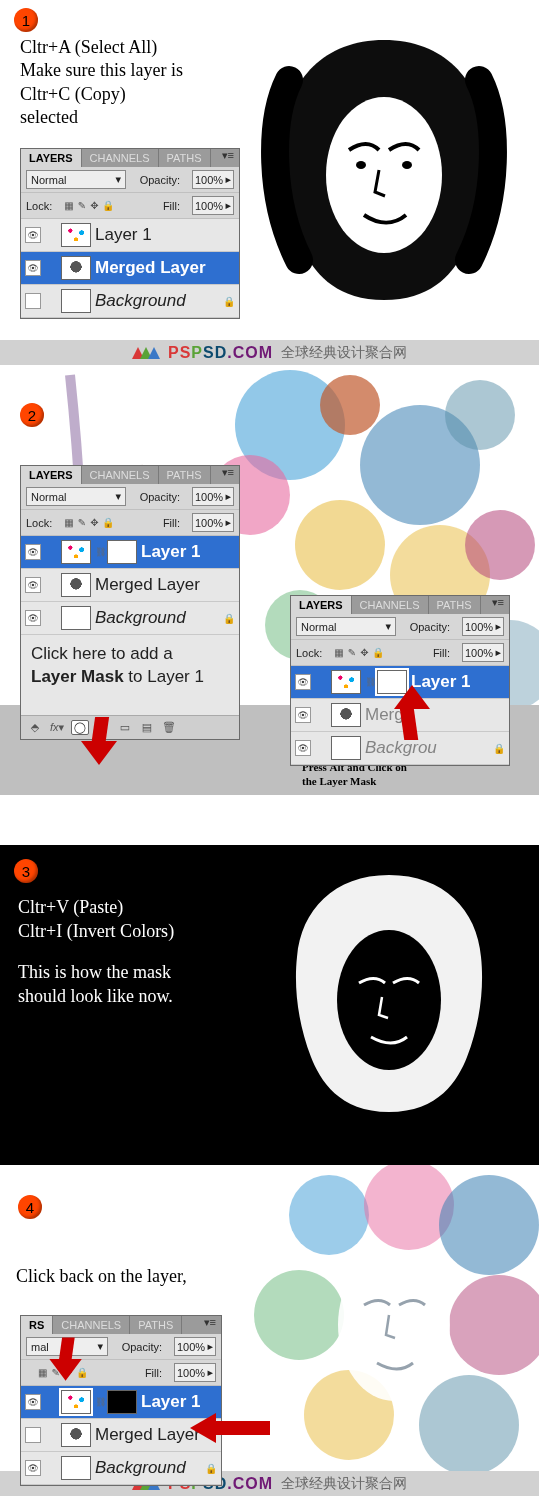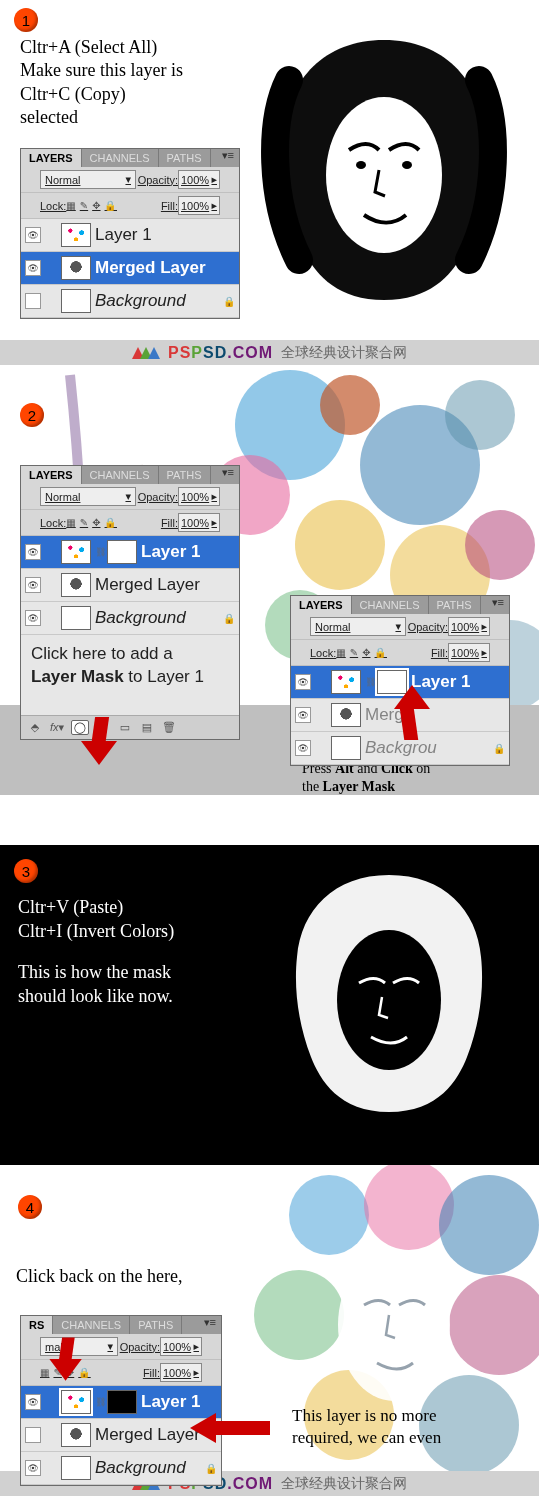--- a/index.html
+++ b/index.html
@@ -18,40 +18,40 @@
   .watermark .brand .p2 { color:#5aa337; }
   .watermark .brand .p3 { color:#0c4a6e; }
   .watermark .brand .dom { color:#701a75; }
   .watermark .tag { color:#666; font-size:14px; }
 
   .sec2 { position:relative; height:480px; background:#fff; }
   .sec2 .watercolor { position:absolute; inset:0; }
   .sec2 .panel-left { position:absolute; left:20px; top:100px; }
   .sec2 .panel-right { position:absolute; left:290px; top:230px; }
   .sec2 .hint-left { position:absolute; left:35px; top:274px; font-size:17px; line-height:1.35; }
-  .sec2 .hint-right { position:absolute; left:302px; top:395px; font-size:14px; line-height:1.3; }
+  .sec2 .hint-right { position:absolute; left:302px; top:395px; font-size:11px; line-height:1.3;font-weight:bold; }
   .sec2 .graybar { position:absolute; left:0; right:0; top:340px; height:90px; background:#bfbfbf; z-index:0; }
 
   .sec3 { position:relative; height:320px; background:#000; color:#fff; }
   .sec3 .text { position:absolute; left:18px; top:50px; font-size:18px; line-height:1.35; }
   .sec3 .neg { position:absolute; right:10px; top:10px; width:280px; height:300px; }
 
   .sec4 { position:relative; height:306px; background:#fff; }
   .sec4 .colorportrait { position:absolute; right:0; top:0; width:300px; height:306px; }
   .sec4 .text1 { position:absolute; left:16px; top:100px; font-size:18px; line-height:1.3; }
   .sec4 .panel { position:absolute; left:20px; top:150px; }
   .sec4 .text2 { position:absolute; left:292px; top:240px; font-size:17px; line-height:1.3; }
 
   
   .layers-panel { width:218px; background:#d7d7d7; border:1px solid #6b6b6b; font-family: Tahoma, Arial, sans-serif; font-size:11px; color:#222; position:relative; z-index:2; }
   .lp-tabs { display:flex; background:#9b9b9b; }
   .lp-tab { padding:3px 8px; background:#9b9b9b; color:#ddd; border-right:1px solid #7a7a7a; }
   .lp-tab.active { background:#d7d7d7; color:#000; font-weight:bold; }
   .lp-tabs .tri { margin-left:auto; padding:0 5px; color:#333; cursor:pointer; }
-  .lp-row { display:flex; align-items:center; padding:3px 19px; border-bottom:1px solid #c0c0c0; gap:0;text-decoration:underline; }
+  .lp-row { display:flex; align-items:center; padding:3px 5px; border-bottom:1px solid #c0c0c0; gap:12px; }
   .lp-select { flex:1; background:#eee; border:1px solid #888; padding:1px 4px; display:flex; justify-content:space-between; align-items:center; height:15px; }
   .lp-label { min-width:42px; text-align:right; }
   .lp-num { width:36px; background:#eee; border:1px solid #888; padding:1px 2px; display:flex; justify-content:space-between; align-items:center; height:15px; }
   .lp-lockicons { display:flex; gap:4px; align-items:center; font-size:10px; color:#555; flex:1; }
   .lp-list { background:#e7e7e7; }
   .lp-item { display:flex; align-items:center; gap:4px; padding:4px 4px; border-bottom:1px solid #c9c9c9; }
   .lp-item.sel { background:#2e6fd0; color:#fff; }
   .lp-eye { width:14px; height:14px; border:1px solid #999; background:#fff; display:flex; align-items:center; justify-content:center; font-size:9px; color:#333; }
   .lp-eye.off { color:transparent; }
   .lp-spacer { width:12px; }
@@ -380,21 +380,21 @@
       <ellipse cx="155" cy="160" rx="56" ry="76" fill="#fff" opacity="0.9"></ellipse>
       <path d="M125 140c10-6 19-6 26 0M160 140c10-6 19-6 26 0" stroke="#6a7a8a" stroke-width="3" fill="none" opacity="0.7"></path>
       <path d="M150 150l-3 20 9 3" stroke="#6a7a8a" stroke-width="2.5" fill="none" opacity="0.7"></path>
       <path d="M138 198c14 8 26 8 36 0" stroke="#6a7a8a" stroke-width="3" fill="none" opacity="0.7"></path>
     </svg>
   </div>
 
   <div style="position:absolute;left:18px;top:30px;"><span class="step-badge">4</span></div>
 
   <div class="text1">
-    <div>Click back on the here,</div>
+    <div>Click back on the layer,</div>
   </div>
 
   <div class="panel">
     <div class="layers-panel" style="width:200px">
       <div class="lp-tabs">
         <div class="lp-tab active">   RS</div>
         <div class="lp-tab">CHANNELS</div>
         <div class="lp-tab">PATHS</div>
         <div class="tri">▾≡</div>
       </div>
@@ -445,24 +445,20 @@
           <span class="lp-name italic">Background</span>
           <span class="lp-lock-out">🔒</span>
         </div>
       </div>
     </div>
   </div>
 
   <div class="arrow-down-left" style="left:42px; top:170px; transform:scale(0.9)"></div>
   <div class="arrow-left-lg" style="left:190px; top:248px;"></div>
 
-  <div class="text2">
-    <div>This layer is no more</div>
-    <div>required, we can even</div>
-  </div>
 </div>
 
 <div class="watermark">
   <span style="display:inline-flex">
     <span class="logo-dot" style="border-bottom-color:#d93838"></span>
     <span class="logo-dot" style="border-bottom-color:#5aa337;margin-left:-4px"></span>
     <span class="logo-dot" style="border-bottom-color:#3a78c7;margin-left:-4px"></span>
   </span>
   <span class="brand">
     <span class="p1">PS</span><span class="p2">P</span><span class="p3">SD</span><span class="dom">.COM</span>

